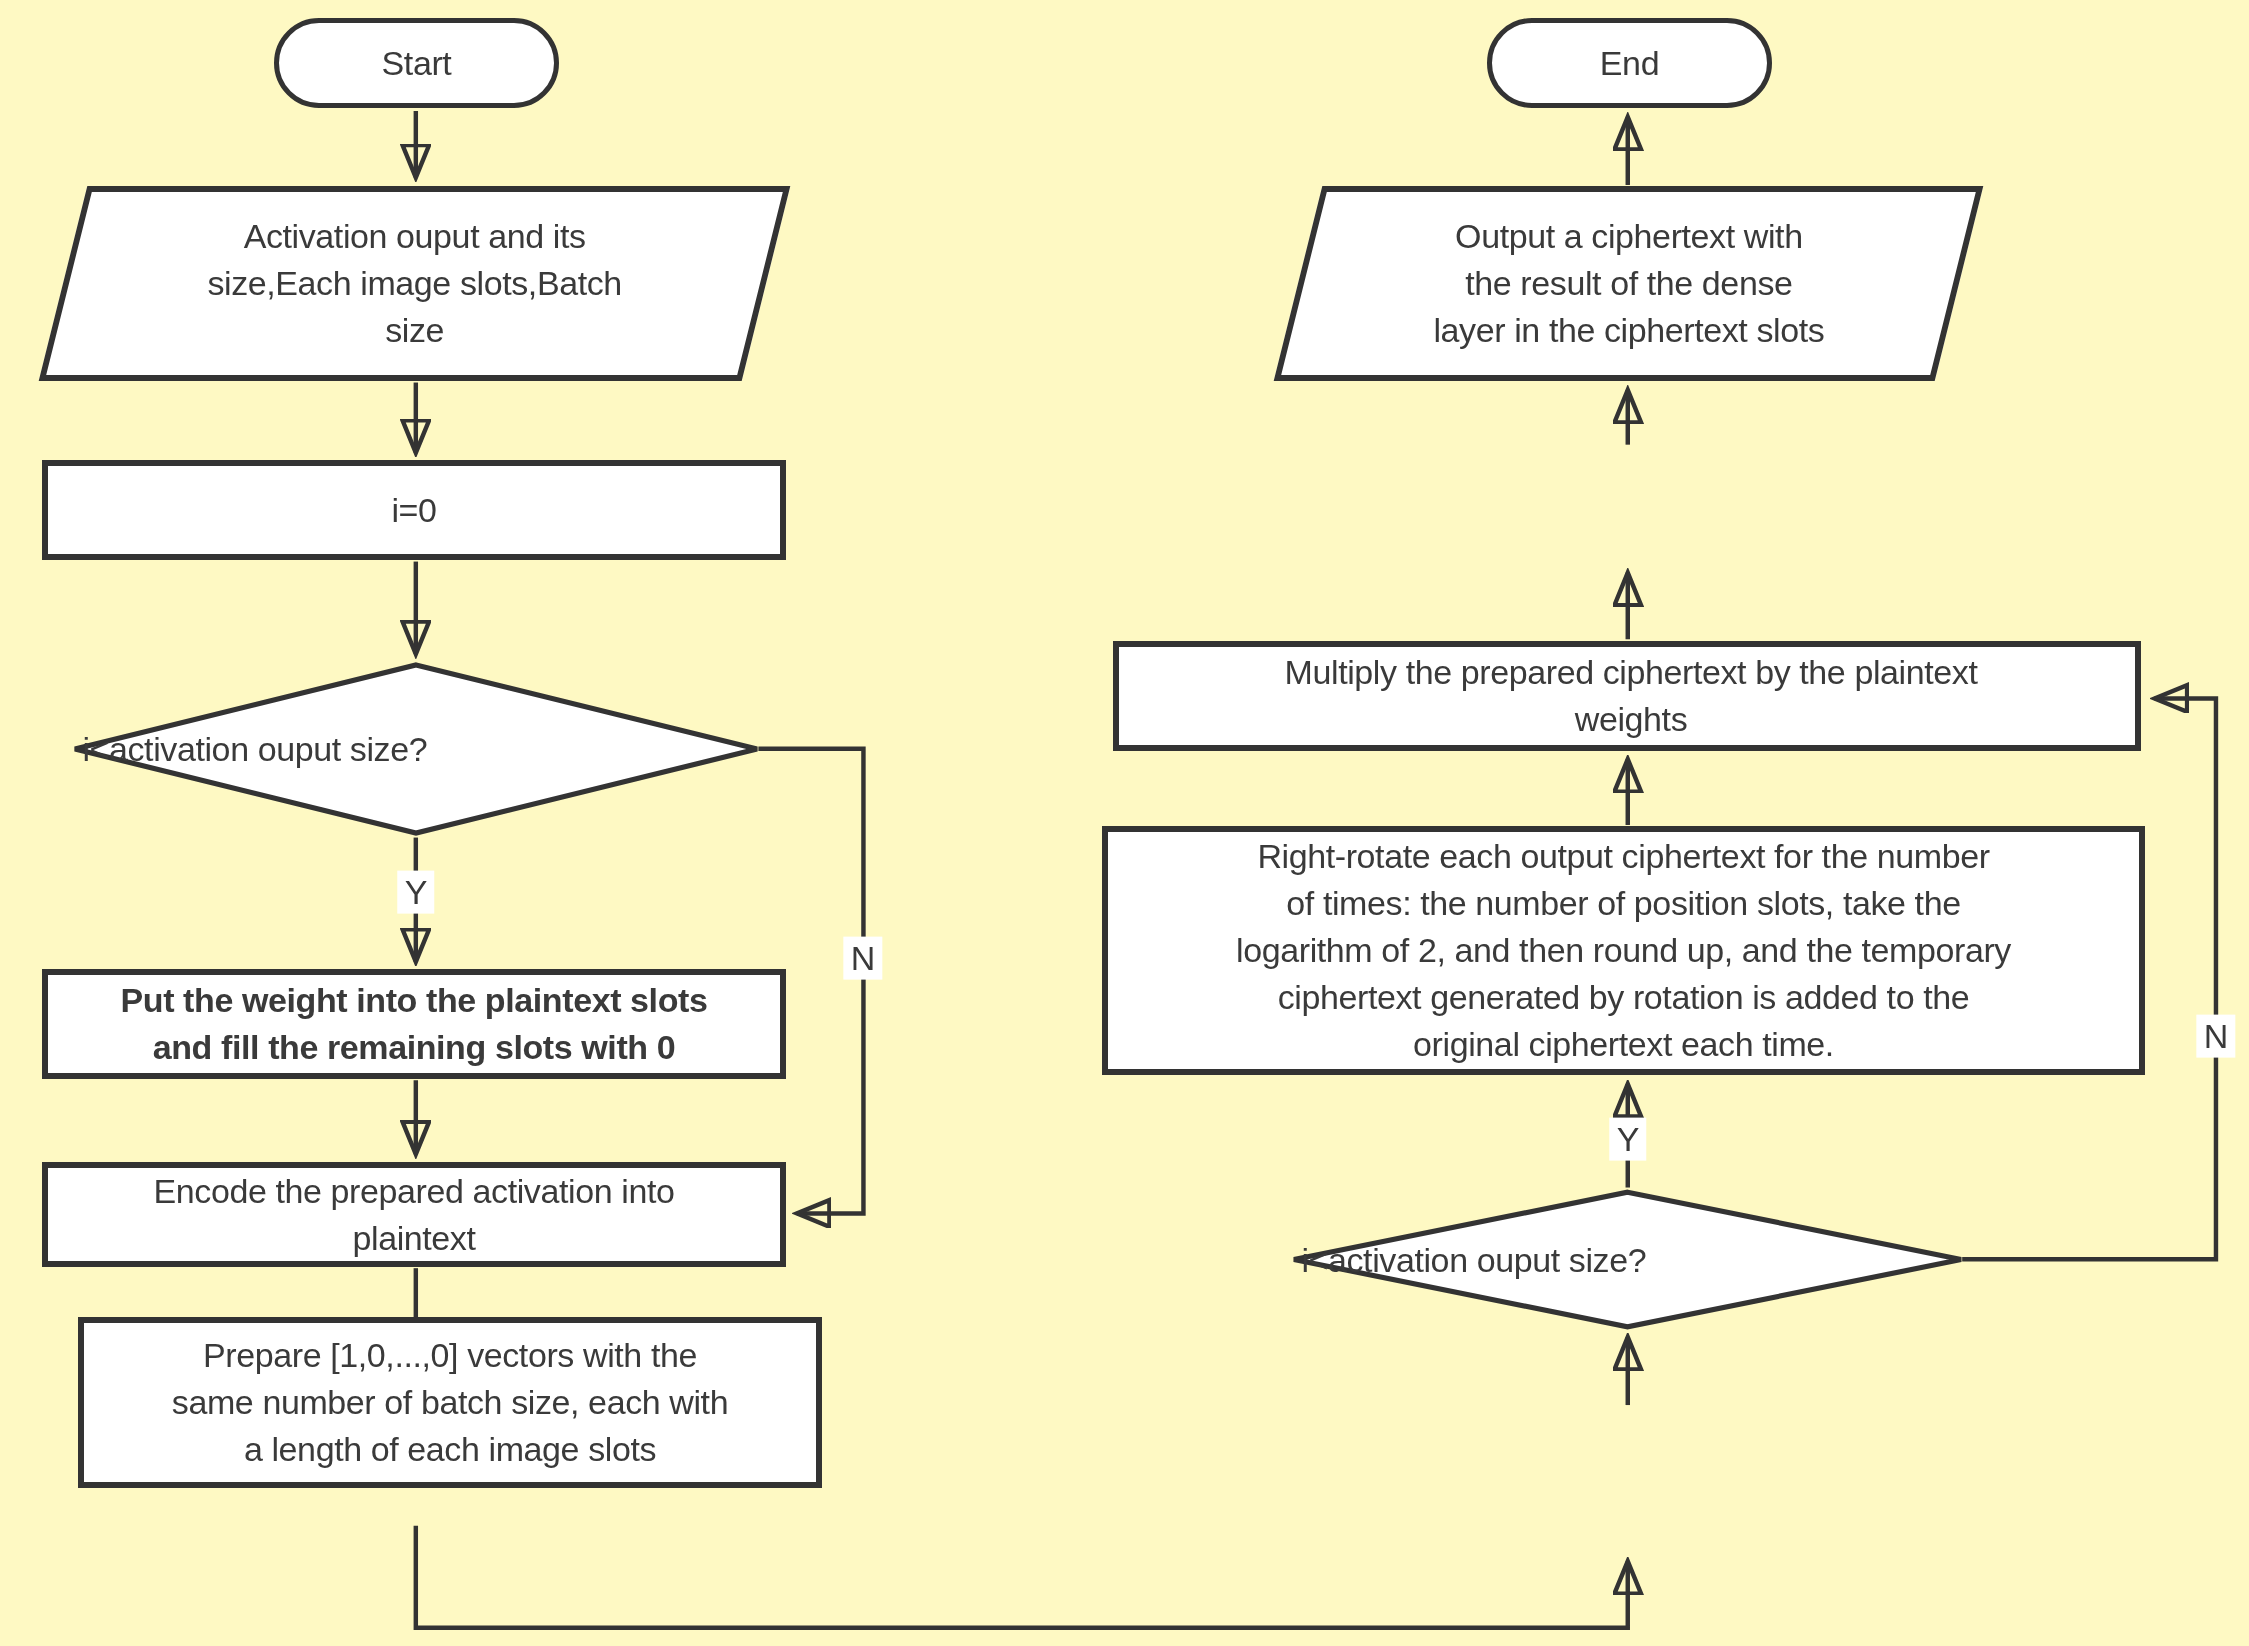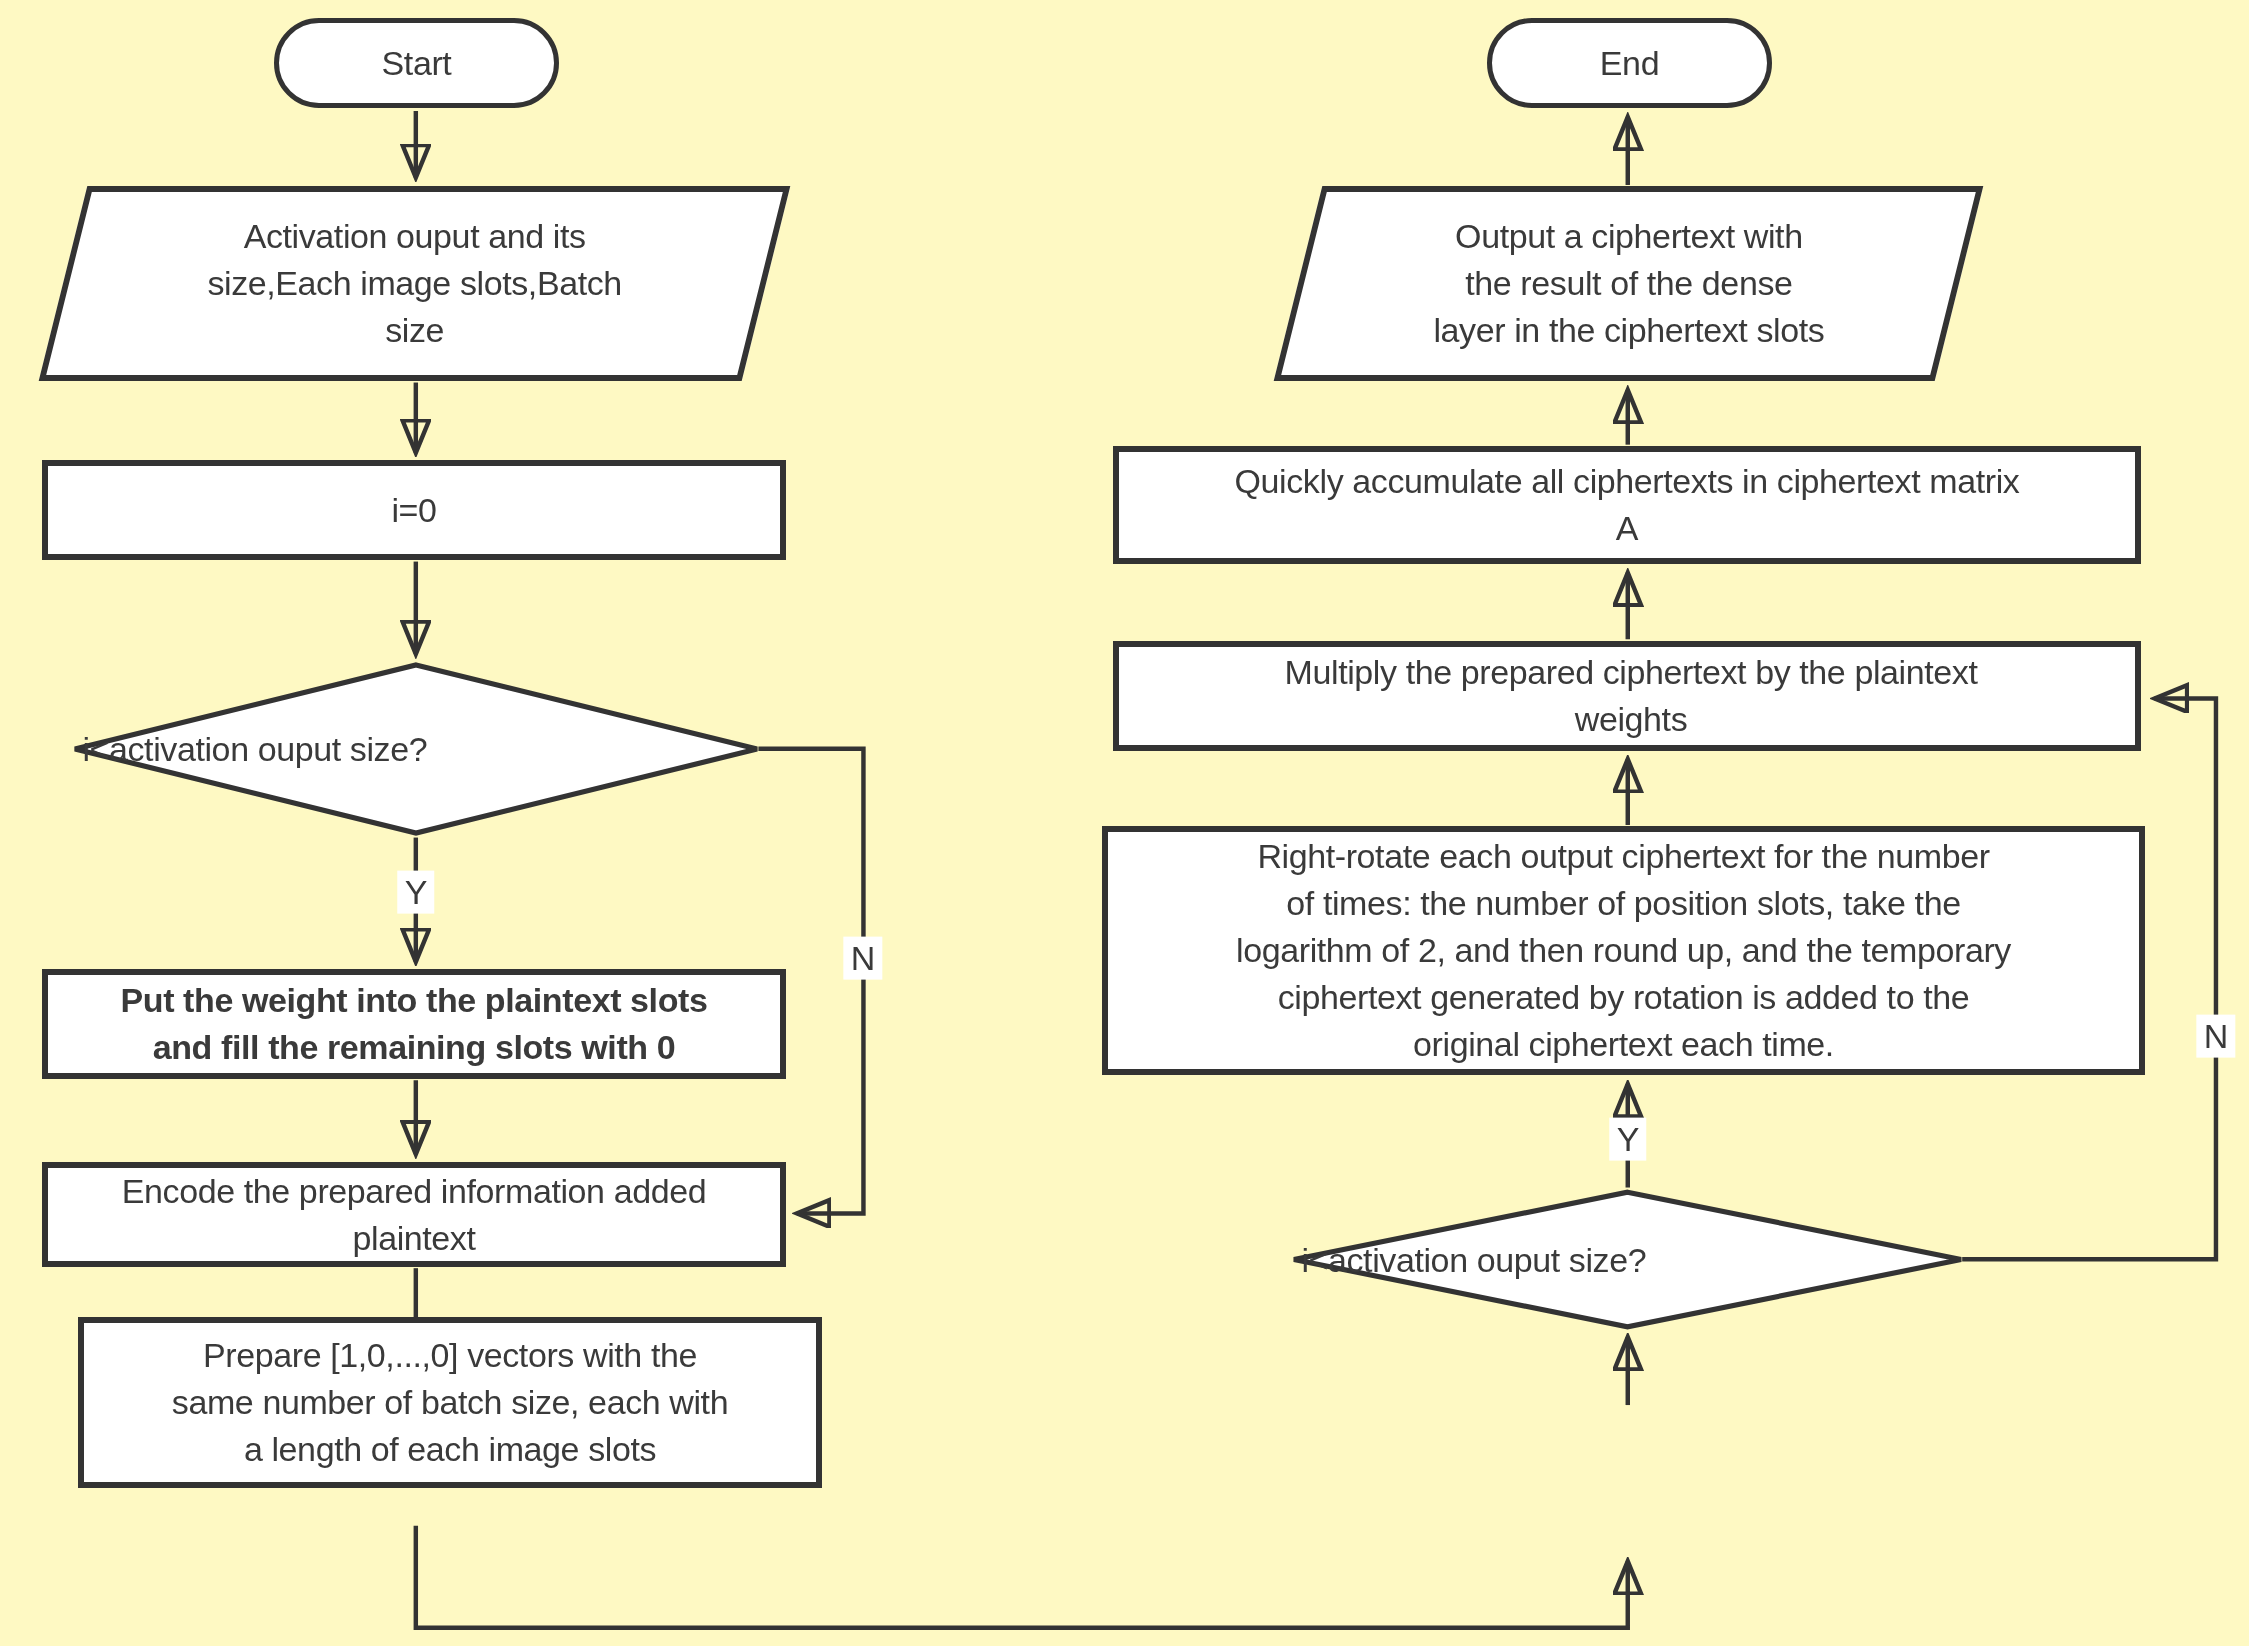--- a/index.html
+++ b/index.html
@@ -108,44 +108,40 @@
     </svg>
     <div class="node-label">i&lt;activation ouput size?</div>
   </div>
 
   <div class="node" style="left:42px; top:969px; width:744px; height:110px;font-weight:bold;">
     <div class="node-label">Put the weight into the plaintext slots
 and fill the remaining slots with 0</div>
   </div>
 
   <div class="node" style="left:42px; top:1162px; width:744px; height:105px;">
-    <div class="node-label">Encode the prepared information added
+    <div class="node-label">Encode the prepared activation into
 plaintext</div>
   </div>
 
   <div class="node" style="left:42px; top:1317px; width:744px; height:171px;margin-left:36px;">
     <div class="node-label">Prepare [1,0,...,0] vectors with the
 same number of batch size, each with
 a length of each image slots</div>
   </div>
 
   <div class="node terminal" style="left:1487px; top:18px; width:285px; height:90px;">
     <div class="node-label">End</div>
   </div>
 
   <div class="node para" style="left:1298px; top:186px; width:661px; height:195px;">
     <div class="node-label">Output a ciphertext with
 the result of the dense
 layer in the ciphertext slots</div>
   </div>
 
-  <div class="node" style="left:1113px; top:446px; width:1028px; height:118px;">
-    <div class="node-label">Quickly accumulate all ciphertexts in ciphertext matrix
-A</div>
-  </div>
 
   <div class="node" style="left:1113px; top:641px; width:1028px; height:110px;padding-left:8px;">
     <div class="node-label">Multiply the prepared ciphertext by the plaintext
 weights</div>
   </div>
 
   <div class="node" style="left:1102px; top:826px; width:1043px; height:249px;">
     <div class="node-label">Right-rotate each output ciphertext for the number
 of times: the number of position slots, take the
 logarithm of 2, and then round up, and the temporary

